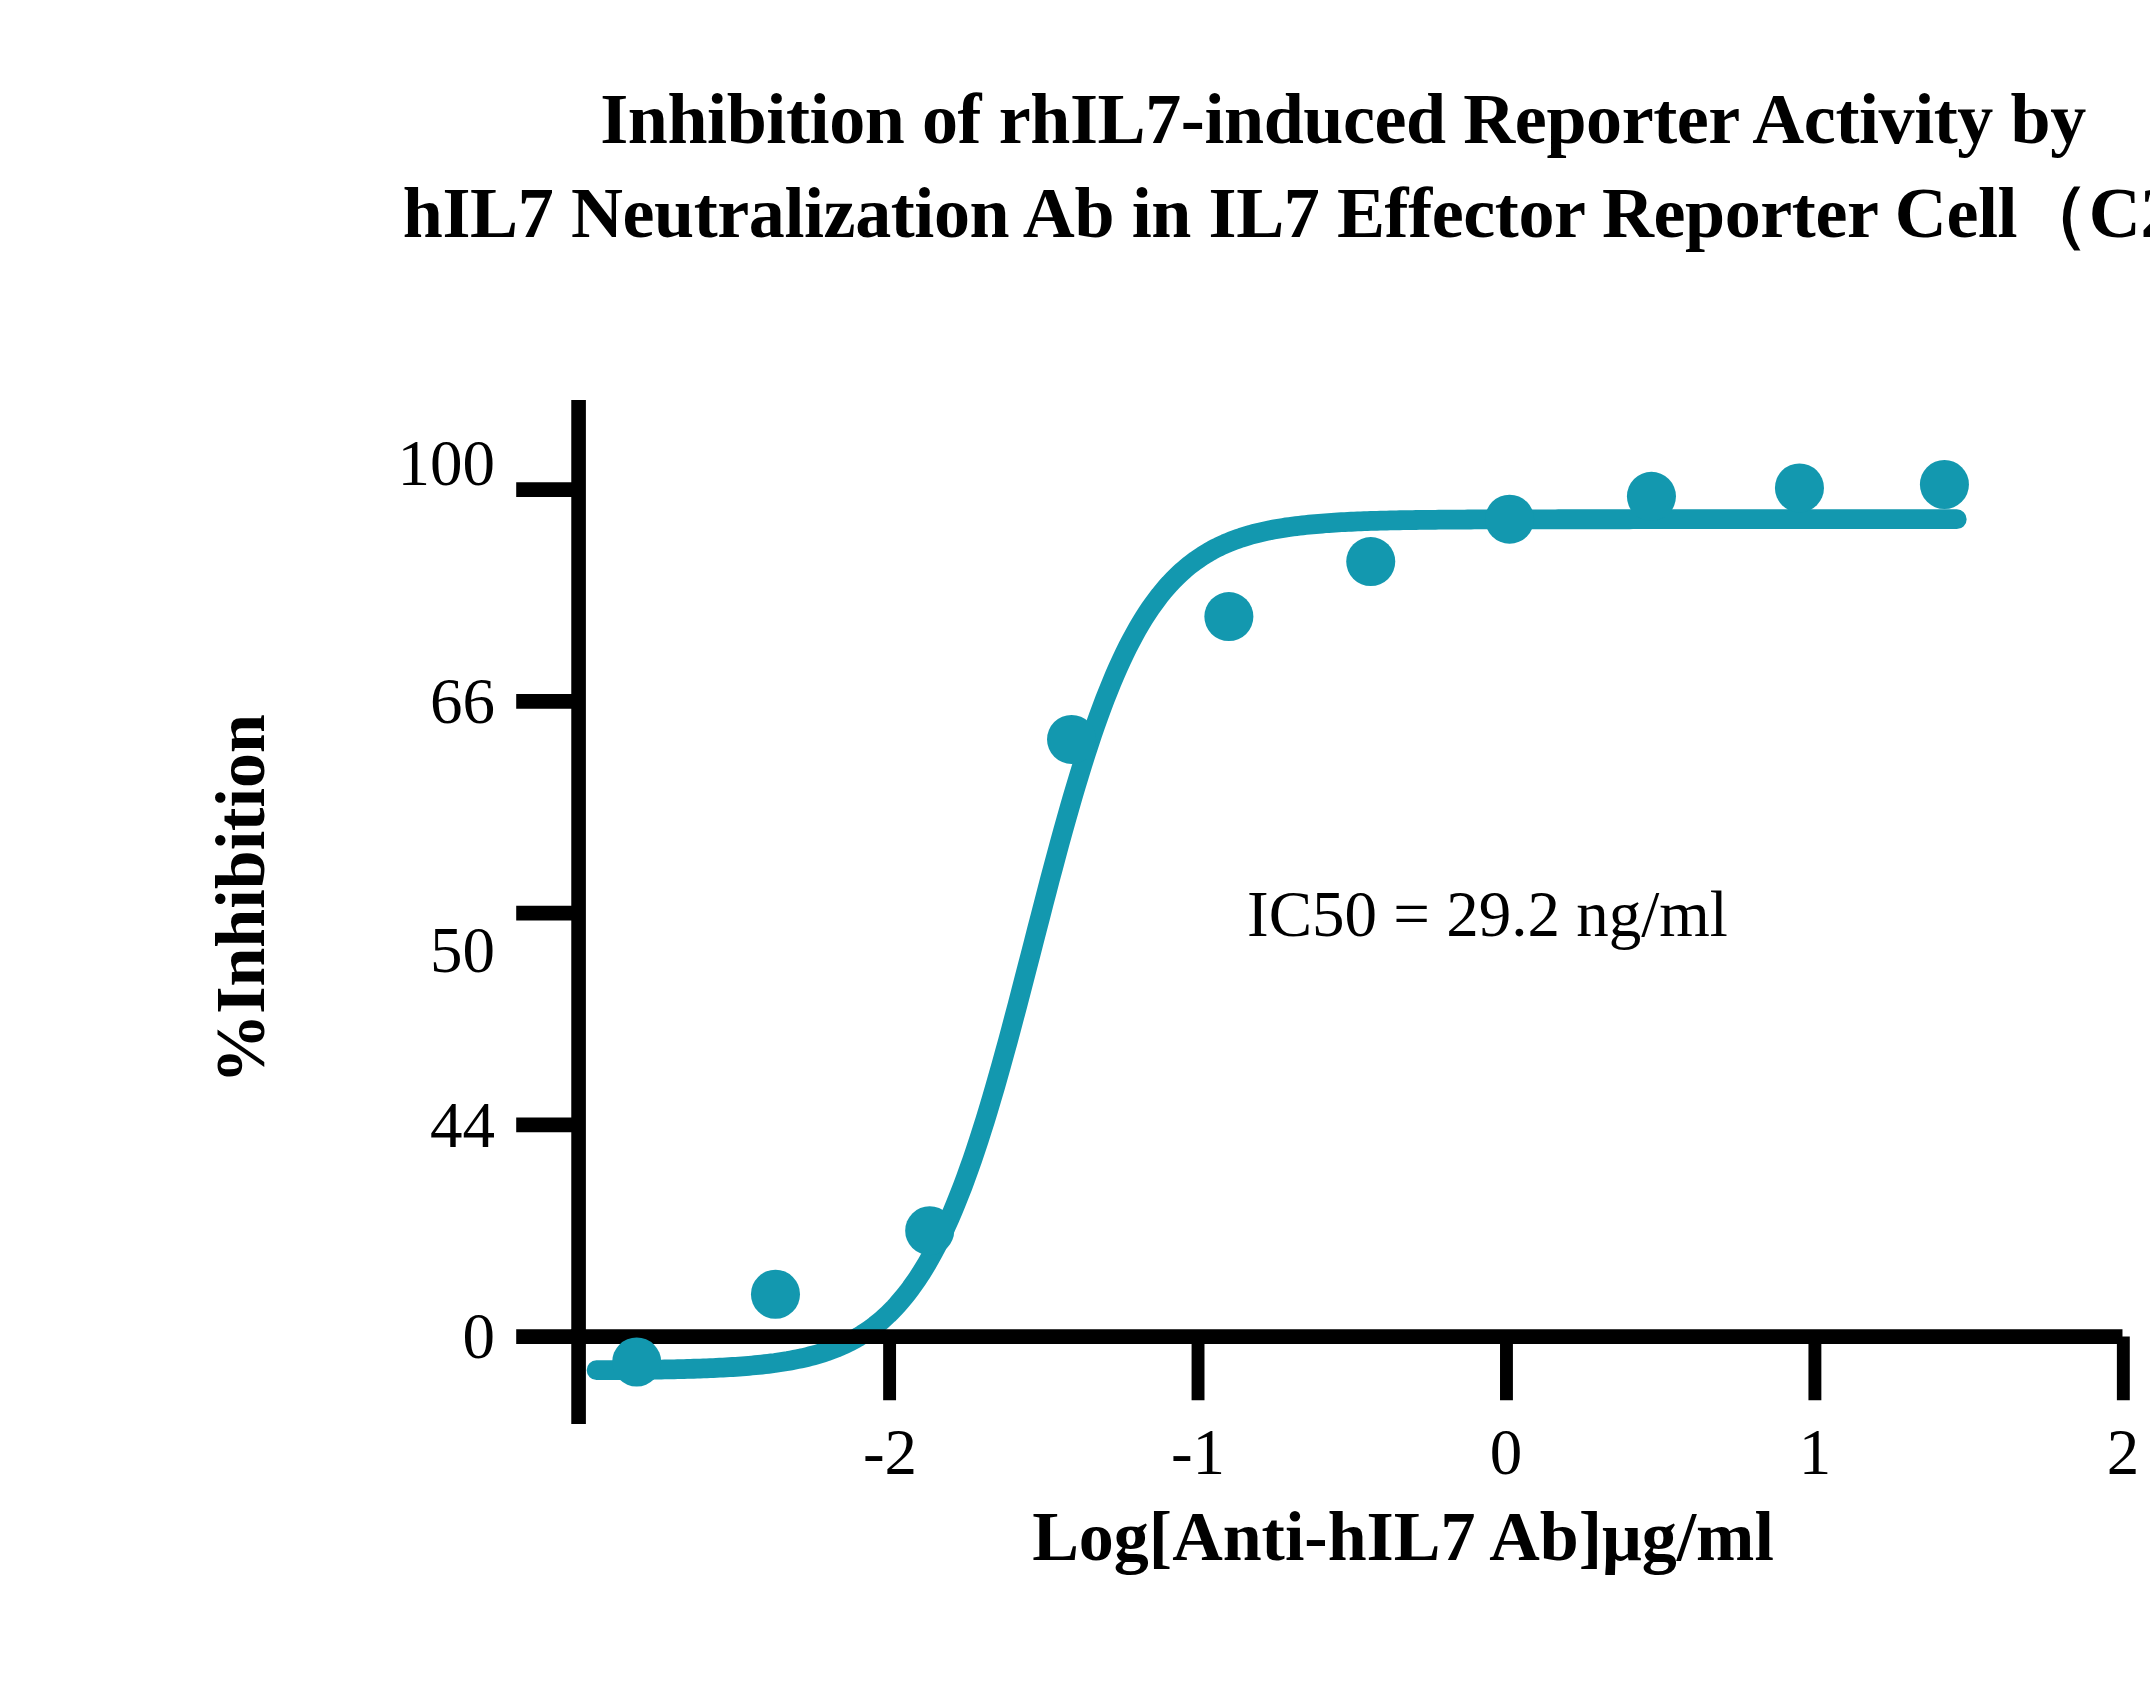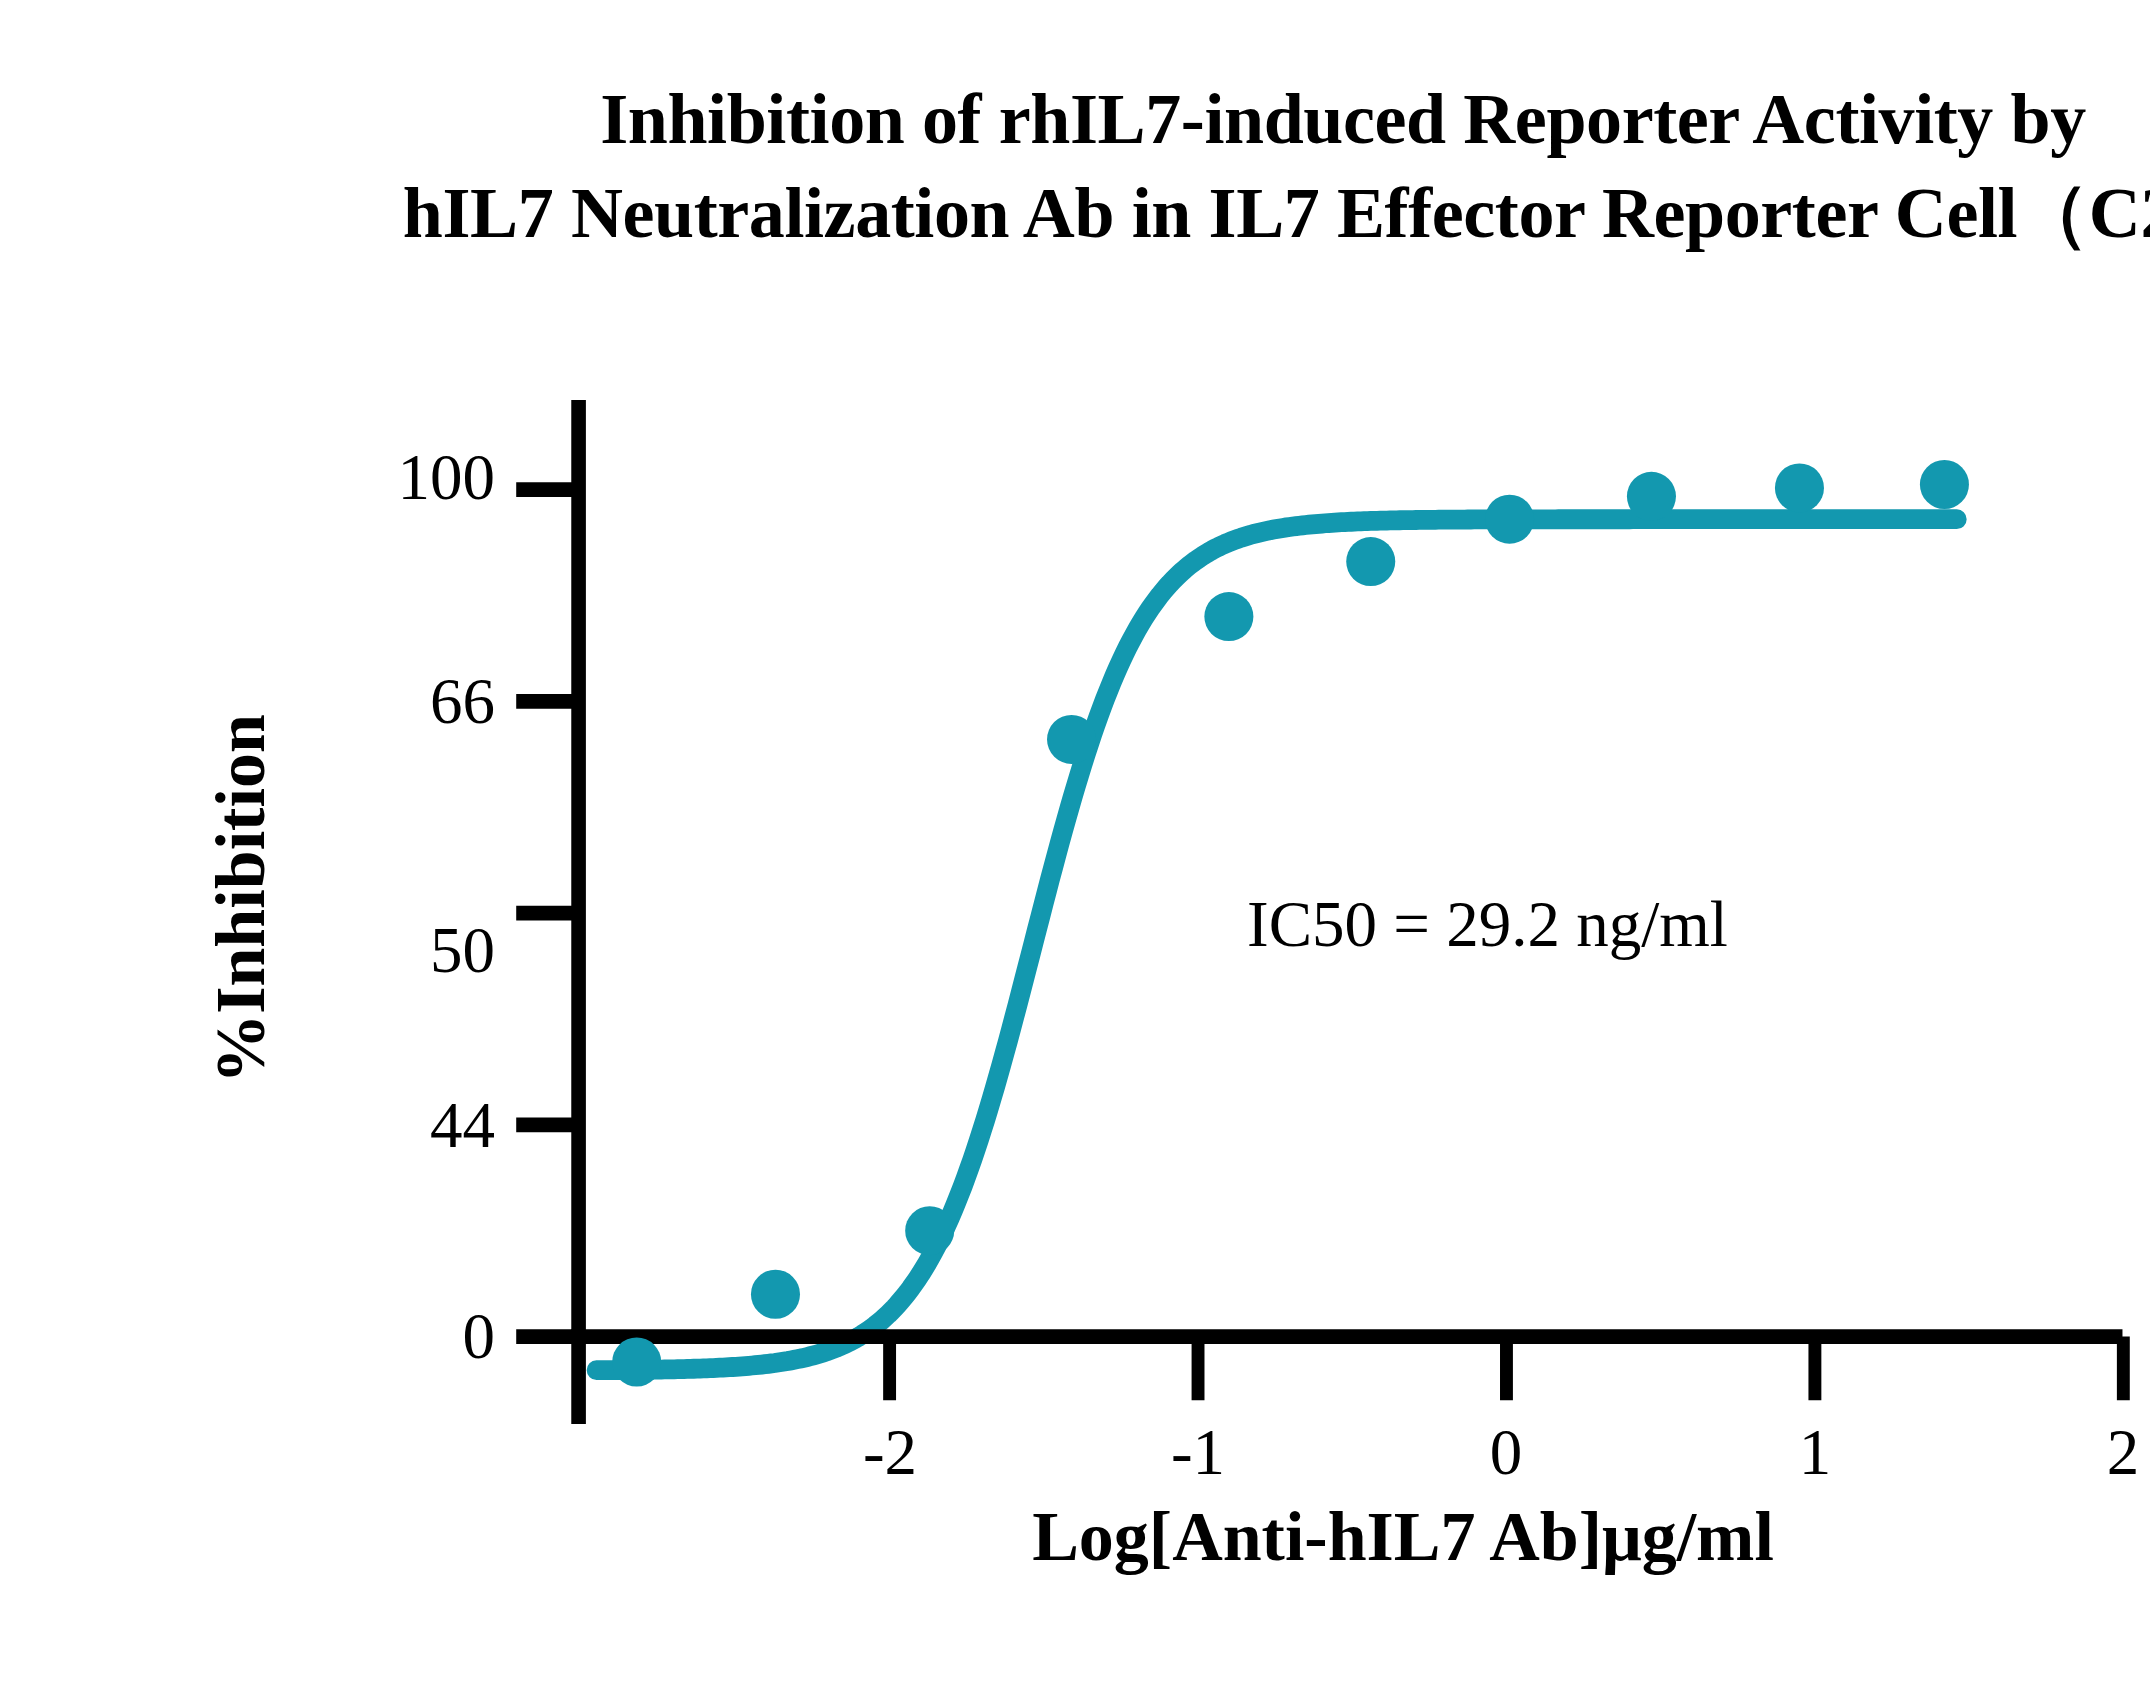--- a/index.html
+++ b/index.html
@@ -95,21 +95,20 @@
   }
 
   
   #ic50-annotation {
     position: absolute;
     left: 1247px;
     top: 877px;
     font-size: 65px;
     white-space: nowrap;
     font-family: "Liberation Serif", "DejaVu Serif", serif;
-    margin-top: 10px;
   }
 </style>
 </head>
 <body>
 
 <div id="figure">
 
   <div id="chart-title">
     <span class="line">Inhibition of rhIL7-induced Reporter Activity by</span>
     <span class="line">hIL7 Neutralization Ab in IL7 Effector Reporter Cell（C20）</span>
@@ -153,21 +152,21 @@
           <circle cx="4520.1" cy="1126.2" r="57" fill="#1398AF"></circle>
         </g>
     </svg>
   </div>
 
   <div id="ytick-labels">
       <div class="tick-label ytick-label" style="left: 301px; width: 194px; top: 1336px;">0</div>
       <div class="tick-label ytick-label" style="left: 301px; width: 194px; top: 1125px;">44</div>
       <div class="tick-label ytick-label" style="left: 301px; width: 194px; top: 913px; margin-top: 37px;">50</div>
       <div class="tick-label ytick-label" style="left: 301px; width: 194px; top: 701px;">66</div>
-      <div class="tick-label ytick-label" style="left: 301px; width: 194px; top: 477px;">100</div>
+      <div class="tick-label ytick-label" style="left: 301px; width: 194px; top: 463px;">100</div>
     </div>
 
   <div id="xtick-labels">
       <div class="tick-label xtick-label" style="left: 890px; top: 1415px;">-2</div>
       <div class="tick-label xtick-label" style="left: 1198px; top: 1415px;">-1</div>
       <div class="tick-label xtick-label" style="left: 1506px; top: 1415px;">0</div>
       <div class="tick-label xtick-label" style="left: 1815px; top: 1415px;">1</div>
       <div class="tick-label xtick-label" style="left: 2123px; top: 1415px;">2</div>
     </div>
 

